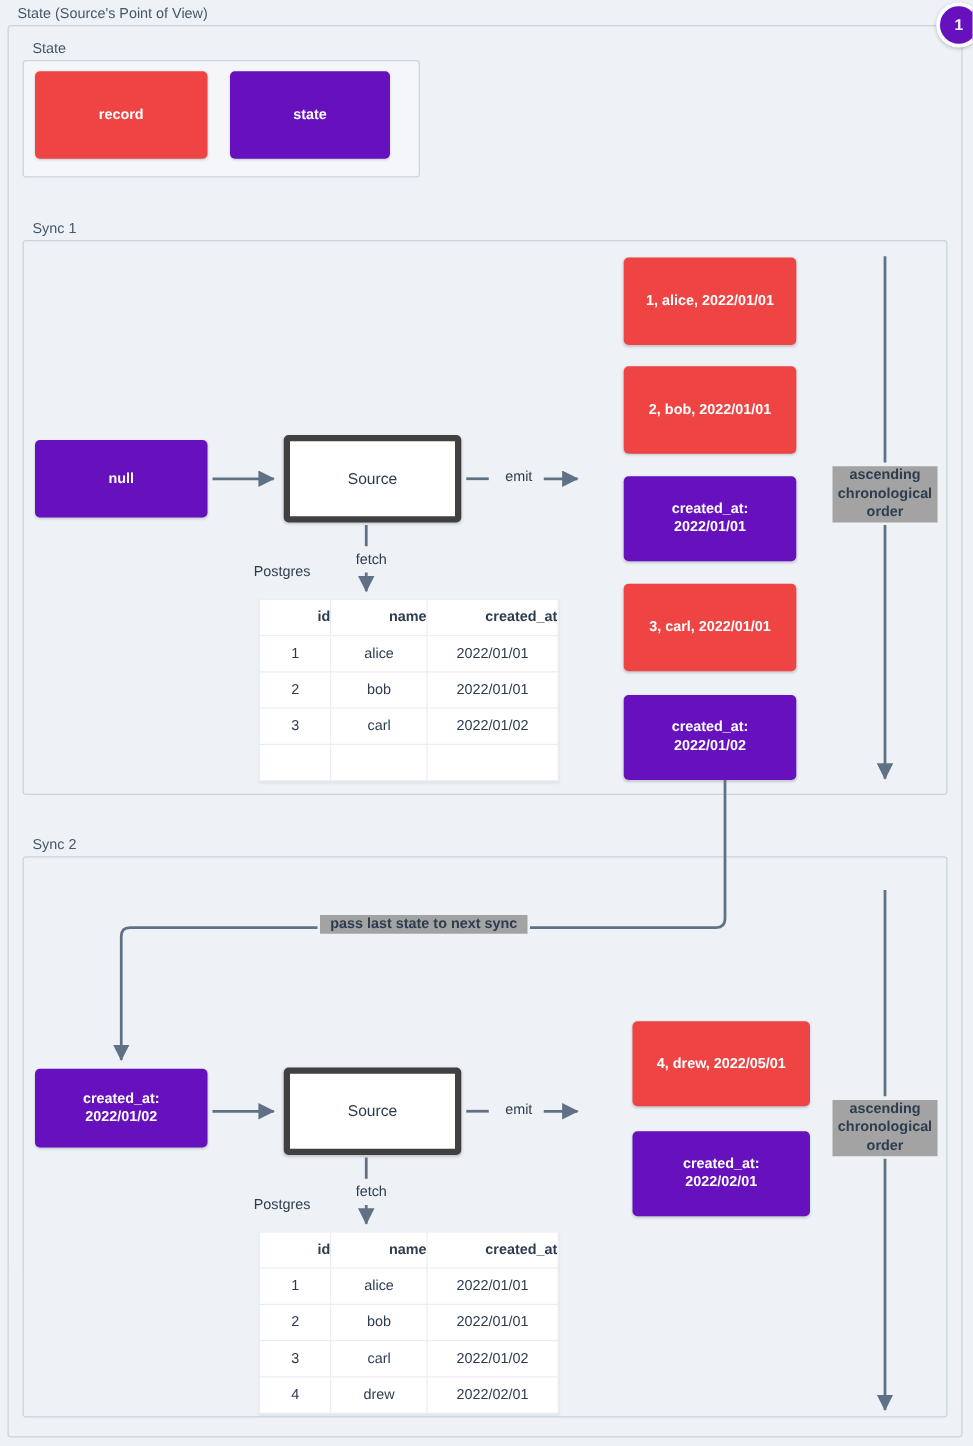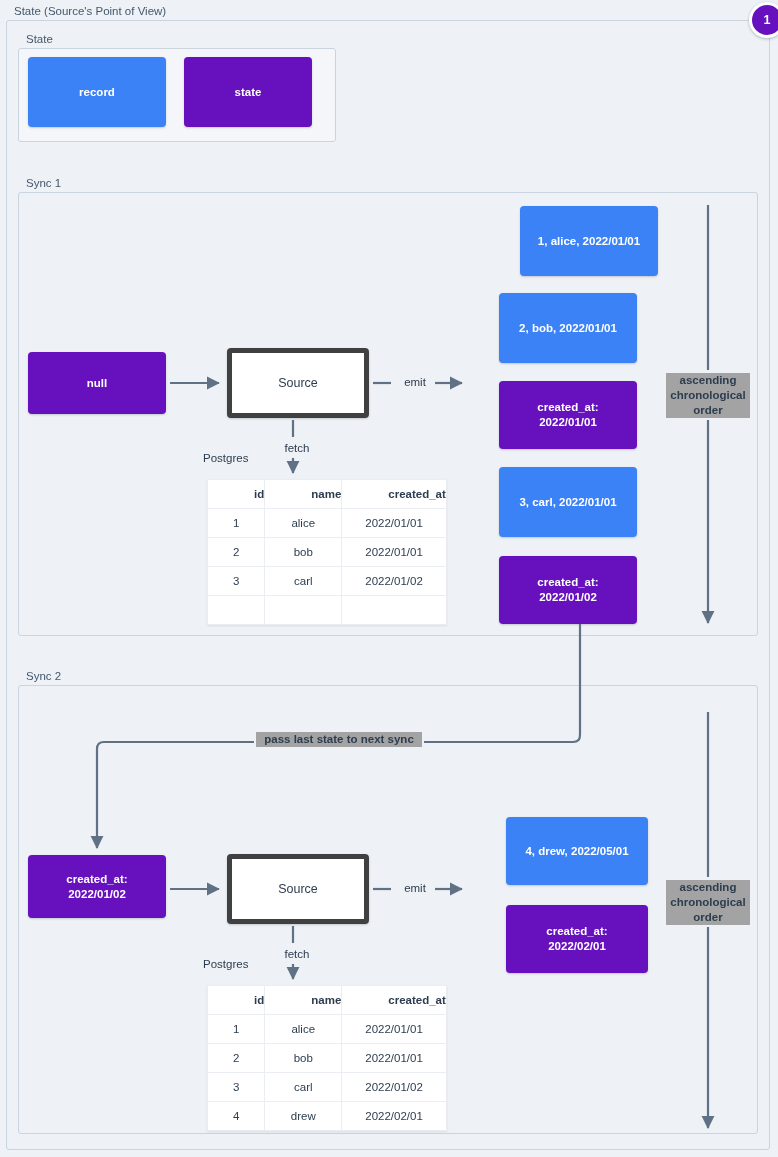--- a/index.html
+++ b/index.html
@@ -43,21 +43,21 @@
   .node {
     position: absolute;
     border-radius: 4px;
     display: flex; align-items: center; justify-content: center;
     text-align: center;
     font-size: 11.5px;
     line-height: 15px;
     box-shadow: 0 1px 2px rgba(40,55,75,0.22);
     white-space: pre-line;
   }
-  .node.record { background: #3b82f6; color: #ffffff; font-weight: bold; }
+  .node.record { background: #ef4444; color: #ffffff; font-weight: bold; }
   .node.state  { background: #6610be; color: #ffffff; font-weight: bold; }
   .node.plain  { background: #ffffff; color: #2d3d4f; border: 5px solid #404040; font-weight: normal; font-size: 12.5px; }
 
   
   .lbl {
     position: absolute;
     font-size: 11.5px;
     color: #2d3d4f;
     white-space: pre-line;
     text-align: center;
@@ -154,21 +154,21 @@
       <td>2022/01/02</td>
     </tr>
     <tr class="empty">
       <td></td>
       <td></td>
       <td></td>
     </tr>
   </tbody>
 </table>
 
-<div class="node record" style="left:520px; top:206px; width:138px; height:70px;">1, alice, 2022/01/01</div>
+<div class="node record" style="left:499px; top:206px; width:138px; height:70px;">1, alice, 2022/01/01</div>
 <div class="node record" style="left:499px; top:293px; width:138px; height:70px;">2, bob, 2022/01/01</div>
 <div class="node state" style="left:499px; top:381px; width:138px; height:68px;">created_at:
 2022/01/01</div>
 <div class="node record" style="left:499px; top:467px; width:138px; height:70px;">3, carl, 2022/01/01</div>
 <div class="node state" style="left:499px; top:556px; width:138px; height:68px;">created_at:
 2022/01/02</div>
 
 <div class="lbl on-edge" style="left:666px; top:373px; width:84px;">ascending
 chronological
 order</div>

